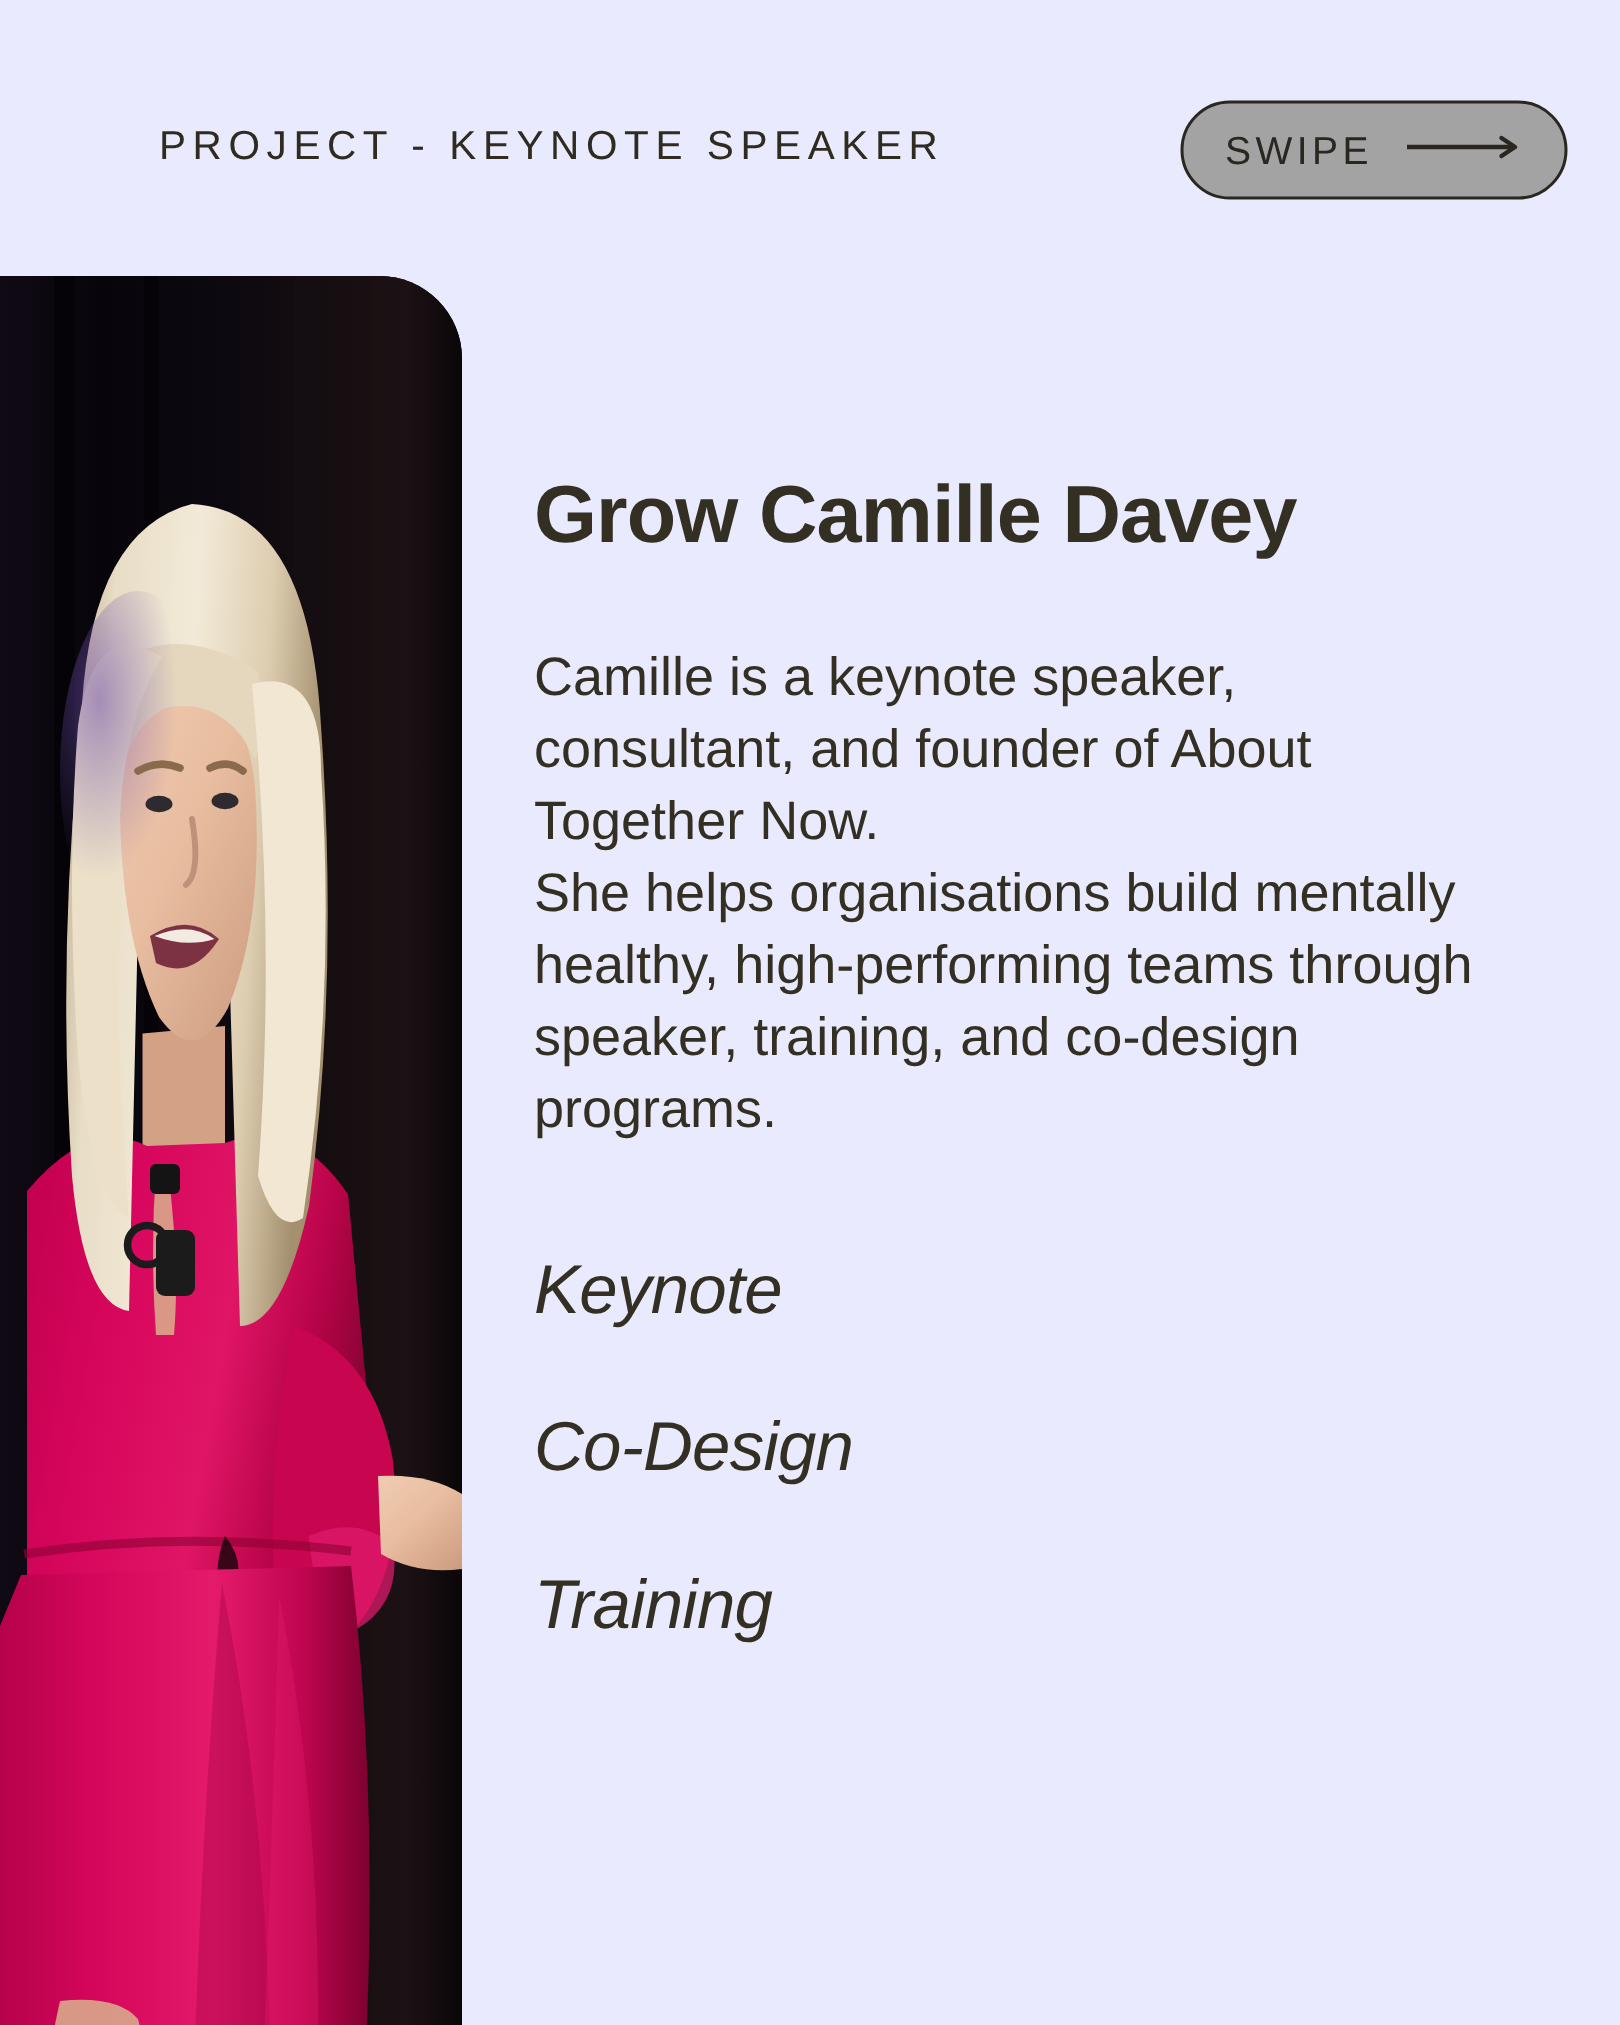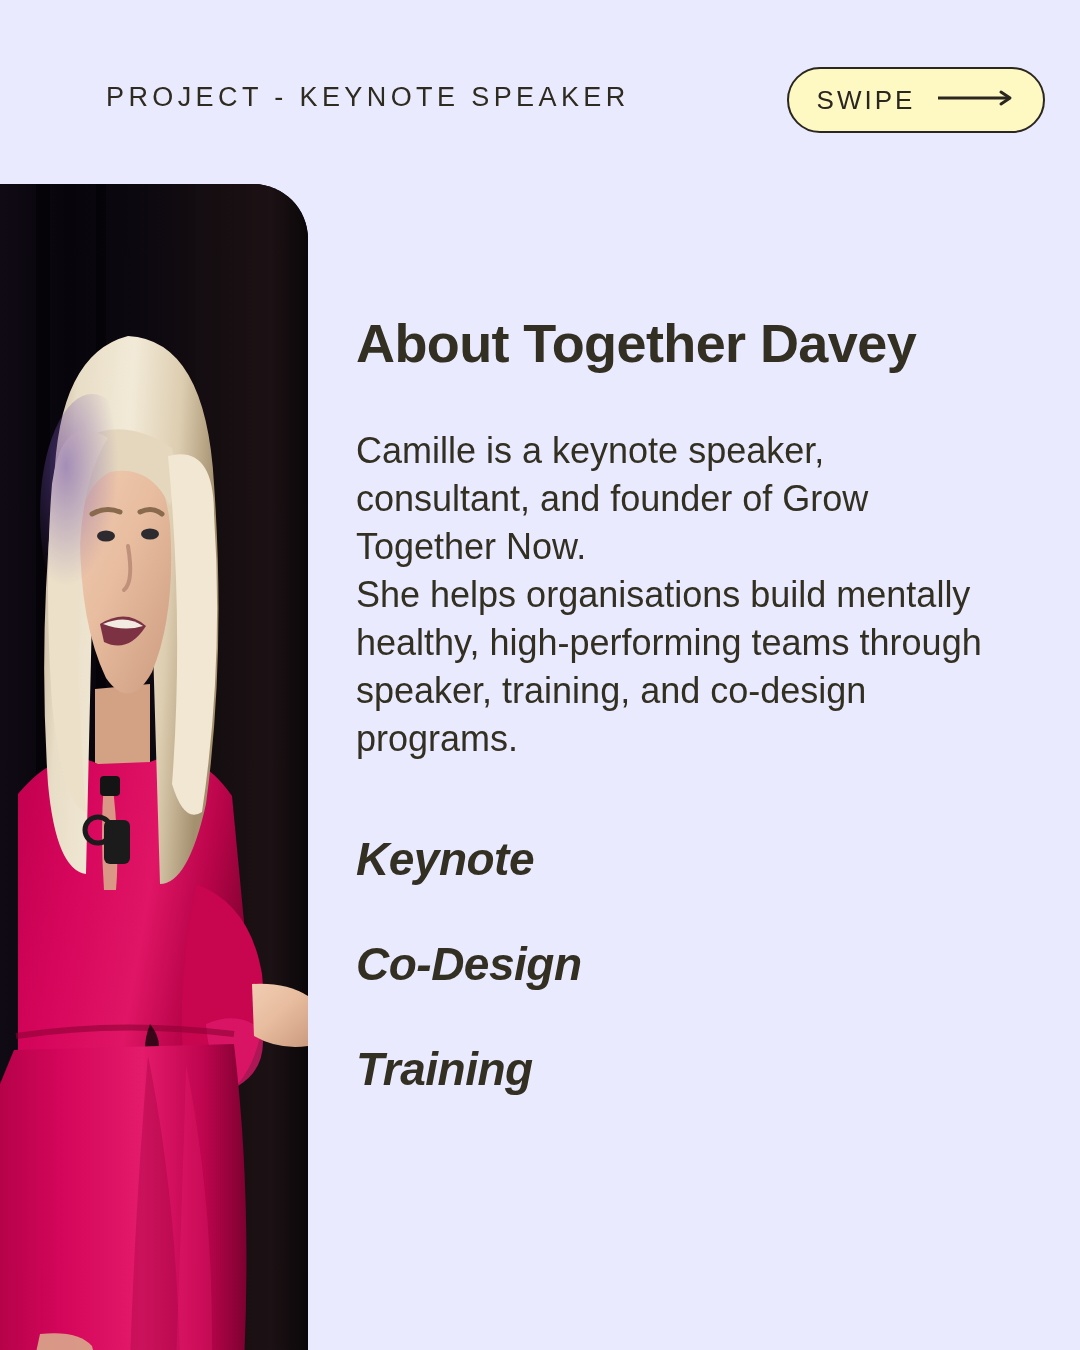--- a/index.html
+++ b/index.html
@@ -34,21 +34,21 @@
     color:#2f2b20;
     white-space:nowrap;
   }
 
   .swipe-pill {
     position:absolute;
     left:787px; top:55px;
     width:258px; height:66px;
     border:2.5px solid #2a2620;
     border-radius:33px;
-    background:#fef9c3;
+    background:#a3a3a3;
     display:flex;
     align-items:center;
     justify-content:center;
     gap:22px;
   }
 
   .swipe-label {
     font-size:26px;
     letter-spacing:3px;
     color:#2a2620;
@@ -99,21 +99,21 @@
 
   .body-copy p { margin:0; }
 
   .services {
     position:absolute;
     left:0; top:820px;
   }
 
   .service {
     font-size:46px;
-    font-weight:bold;
+    font-weight:normal;
     font-style:italic;
     letter-spacing:-0.5px;
     color:#332f22;
     margin-bottom:51px;
     white-space:nowrap;
   }
 
   .service:last-child { margin-bottom:0; }
 </style>
 </head>
@@ -237,24 +237,24 @@
       <path d="M112 596 Q120 660 116 706 L104 706 Q100 650 104 596 Z" fill="#d9b08c" opacity="0.85"></path>
 
       <rect x="100" y="592" width="20" height="20" rx="4" fill="#141414"></rect>
       <rect x="104" y="636" width="26" height="44" rx="6" fill="#1b1b1b"></rect>
       <circle cx="98" cy="646" r="13" fill="none" stroke="#1b1b1b" stroke-width="5"></circle>
     </svg>
   </div>
 
   <div class="content">
 
-    <h1 class="heading">About Together Davey</h1>
+    <h1 class="heading">Grow Camille Davey</h1>
 
     <div class="body-copy">
-      <p>Camille is a keynote speaker, consultant, and founder of Grow Together Now.</p>
+      <p>Camille is a keynote speaker, consultant, and founder of About Together Now.</p>
       <p>She helps organisations build mentally healthy, high-performing teams through speaker, training, and co-design programs.</p>
     </div>
 
     <div class="services">
       <div class="service">Keynote</div>
       <div class="service">Co-Design</div>
       <div class="service">Training</div>
     </div>
 
   </div>

